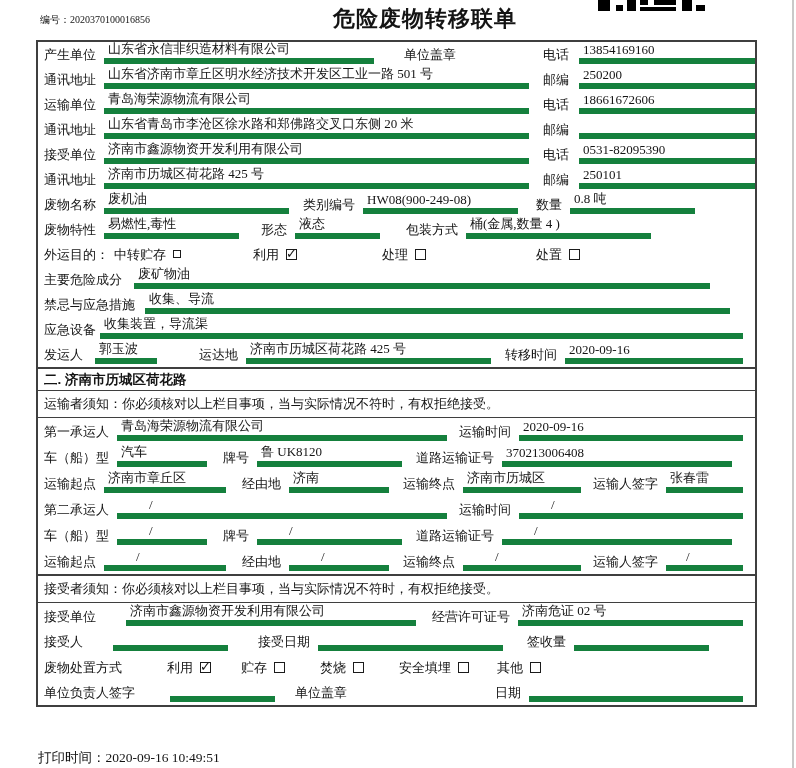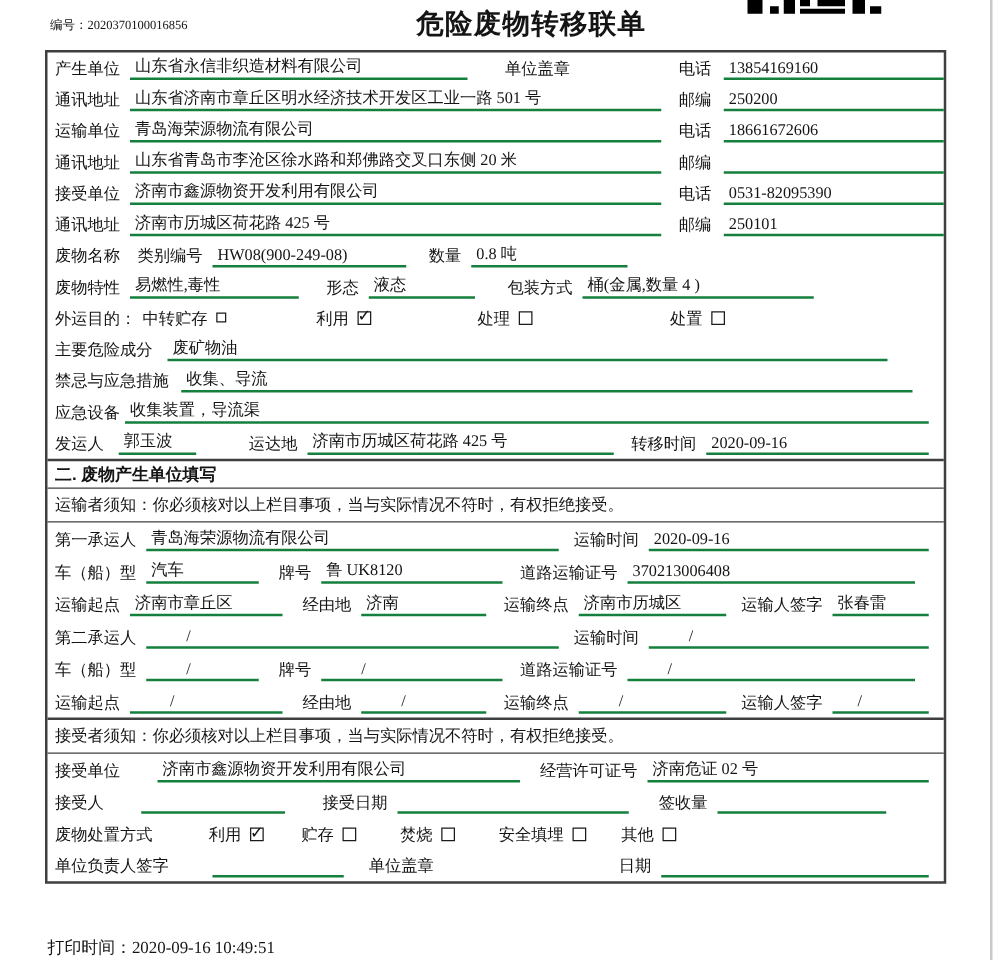--- a/index.html
+++ b/index.html
@@ -18,21 +18,21 @@
   .table { position:absolute; left:36px; top:40px; width:721px; border:2px solid #3f3f3f; background:#fff; }
   .sec + .sec { border-top:2px solid #3f3f3f; }
   .sec-title { height:22px; line-height:21px; padding-left:6px; font-weight:bold; font-size:13.5px;
                font-family:"Liberation Sans","DejaVu Sans",sans-serif; border-bottom:1px solid #3f3f3f; }
   .notice { height:27px; display:flex; align-items:center; padding-left:6px; border-bottom:1px solid #3f3f3f; }
 
   .row { display:flex; align-items:flex-end; height:25px; padding:0 0 3px 6px; }
   .s2 .row { height:26px; }
   .s3 .row { height:25.5px; }
   .lbl { white-space:nowrap; }
-  .val { border-bottom:2px solid #15803d; white-space:nowrap; padding:0 4px; margin-left:8px; min-height:15px; }
+  .val { border-bottom:6px solid #15803d; white-space:nowrap; padding:0 4px; margin-left:8px; min-height:15px; }
   .fill { flex:1; }
   .sl { padding-left:32px; }
   .rg { margin-left:auto; width:212px; display:flex; align-items:flex-end; }
   .rg .val { flex:1; margin-left:10px; margin-right:0; }
 
   .cbg { display:inline-flex; align-items:center; }
   .cb { width:11px; height:11px; border:1.4px solid #1b1b1b; margin-left:7px; margin-bottom:1px; position:relative; }
   .cb.sm { width:8px; height:8px; margin-bottom:2px; }
   .cb[data-checked="true"]::before { content:"\2713"; position:absolute; left:-1px; top:-4px;
        font-size:13px; font-weight:bold; font-family:"DejaVu Sans",sans-serif; }
@@ -116,20 +116,21 @@
         <span class="lbl">通讯地址</span>
         <span class="val" style="width:425px">济南市历城区荷花路 425 号</span>
         <span class="rg">
           <span class="lbl">邮编</span>
           <span class="val">250101</span>
         </span>
       </div>
 
       <div class="row">
         <span class="lbl">废物名称</span>
+        <span class="val" style="width:185px">废机油</span>
         <span class="lbl" style="margin-left:14px">类别编号</span>
         <span class="val" style="width:155px">HW08(900-249-08)</span>
         <span class="lbl" style="margin-left:18px">数量</span>
         <span class="val" style="width:125px">0.8 吨</span>
       </div>
 
       <div class="row">
         <span class="lbl">废物特性</span>
         <span class="val" style="width:135px">易燃性,毒性</span>
         <span class="lbl" style="margin-left:22px">形态</span>
@@ -177,21 +178,21 @@
         <span class="lbl">发运人</span>
         <span class="val" style="width:62px;margin-left:12px">郭玉波</span>
         <span class="lbl" style="margin-left:42px">运达地</span>
         <span class="val" style="width:245px">济南市历城区荷花路 425 号</span>
         <span class="lbl" style="margin-left:14px">转移时间</span>
         <span class="val fill" style="margin-right:12px">2020-09-16</span>
       </div>
     </div>
 
     <div class="sec s2">
-      <div class="sec-title">二. 废物产生单位填写</div>
+      <div class="sec-title">二. 济南市历城区荷花路</div>
       <div class="notice">运输者须知：你必须核对以上栏目事项，当与实际情况不符时，有权拒绝接受。</div>
 
       <div class="row">
         <span class="lbl">第一承运人</span>
         <span class="val" style="width:330px">青岛海荣源物流有限公司</span>
         <span class="lbl" style="margin-left:12px">运输时间</span>
         <span class="val fill" style="margin-right:12px">2020-09-16</span>
       </div>
 
       <div class="row">

